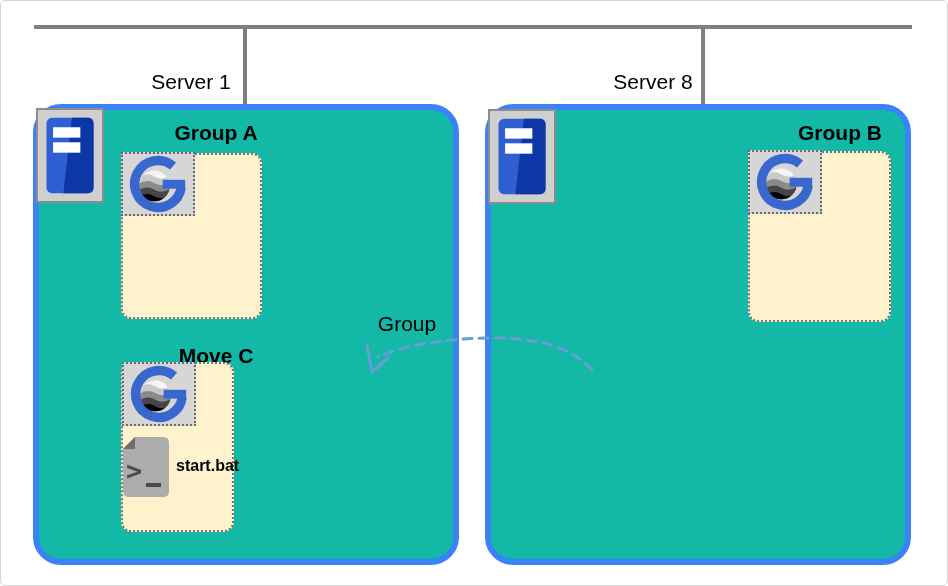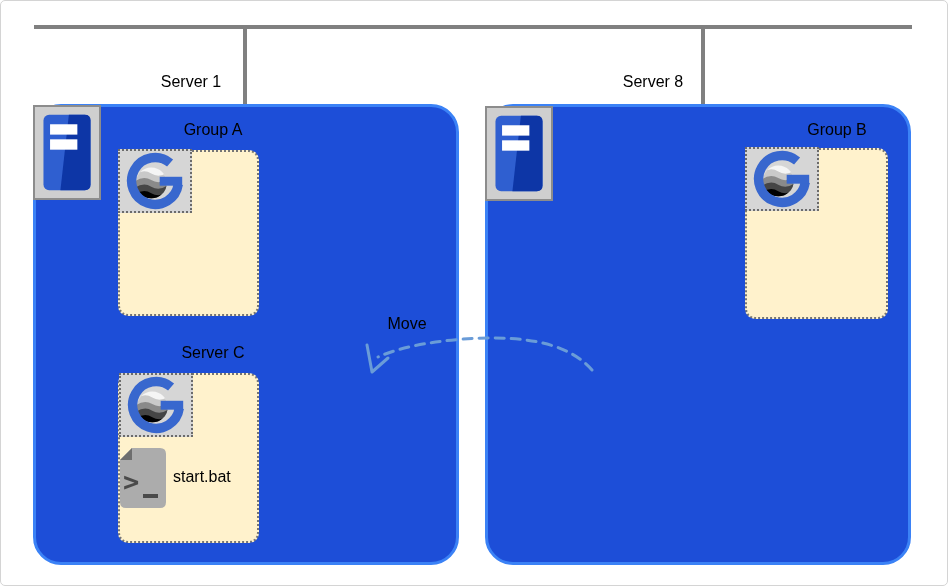--- a/index.html
+++ b/index.html
@@ -2,24 +2,24 @@
 <html><head>
 <meta charset="utf-8">
 <style>
   html,body{margin:0;padding:0;background:#ffffff;}
   .canvas{
     position:relative;width:946px;height:584px;background:#ffffff;
     border:1px solid #d4d4d4;border-radius:5px;overflow:hidden;
     font-family:"Liberation Sans", sans-serif;color:#000000;
   }
   svg.layer{position:absolute;left:0;top:0;pointer-events:none;}
-  .lbl{position:absolute;font-size:16px;line-height:19px;text-align:center;white-space:nowrap;}
+  .lbl{position:absolute;font-size:21px;line-height:19px;text-align:center;white-space:nowrap;}
   .server-box{
     position:absolute;width:426px;height:461px;box-sizing:border-box;
-    background:#1d4ed8;border:3px solid #3b82f6;border-radius:28px;
+    background:#14b8a6;border:6px solid #3b82f6;border-radius:28px;font-weight:bold;
   }
   .server-icon{
     position:absolute;width:64px;height:91px;box-sizing:content-box;
     background:#cfcfcf;border:2px solid #8c8c8c;
   }
   .group-box{
     position:absolute;box-sizing:border-box;
     background:#FFF2CC;border:2px dotted #757575;border-radius:10px;
   }
   .g-logo{
@@ -87,22 +87,22 @@
 
     <div class="lbl" style="left:127px;top:13px;width:100px">Group A</div>
     <div class="group-box" style="left:82px;top:43px;width:141px;height:166px">
       <div class="g-logo" style="left:-2px;top:-3px">
         <svg viewBox="0 0 74 64">
             <use href="#sym-g-logo"></use>
           </svg>
       </div>
     </div>
 
-    <div class="lbl" style="left:127px;top:236px;width:100px">Server C</div>
-    <div class="group-box" style="left:82px;top:266px;width:141px;height:170px">
+    <div class="lbl" style="left:127px;top:236px;width:100px">Move C</div>
+    <div class="group-box" style="left:82px;top:252px;width:113px;height:170px">
       <div class="g-logo" style="left:-1px;top:-2px">
         <svg viewBox="0 0 74 64">
             <use href="#sym-g-logo"></use>
           </svg>
       </div>
       <svg class="file-icon" style="left:-1px;top:72px" viewBox="0 0 48 62">
           <use href="#sym-batfile"></use>
         </svg>
       <div class="file-label" style="left:53px;top:93px">start.bat</div>
     </div>
@@ -118,19 +118,19 @@
     <div class="lbl" style="left:297px;top:13px;width:104px">Group B</div>
     <div class="group-box" style="left:257px;top:41px;width:143px;height:171px">
       <div class="g-logo" style="left:-2px;top:-3px">
         <svg viewBox="0 0 74 64">
             <use href="#sym-g-logo"></use>
           </svg>
       </div>
     </div>
   </div>
 
-  <div class="lbl" style="left:368px;top:313px;width:76px;z-index:3">Move</div>
+  <div class="lbl" style="left:368px;top:313px;width:76px;z-index:3">Group</div>
   <svg class="layer" width="946" height="584" style="z-index:3">
     <path d="M591 369 C571 346 536 337 492 337 C448 337 404 344 377 356" fill="none" stroke="#6A9CD8" stroke-width="3" stroke-dasharray="9 7" stroke-linecap="round"></path>
     <polyline points="366,344 371,371 387,357" fill="none" stroke="#6A9CD8" stroke-width="3" stroke-linecap="round" stroke-linejoin="round"></polyline>
   </svg>
 
 </div>
 
 </body></html>

